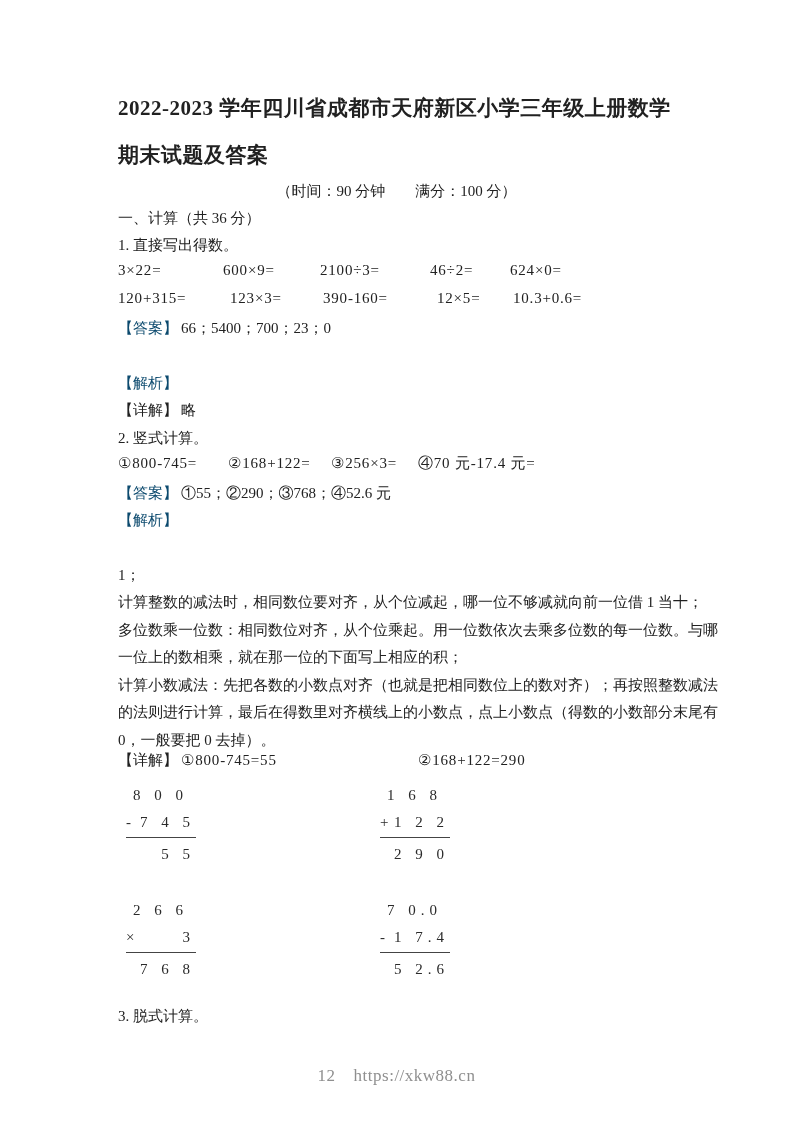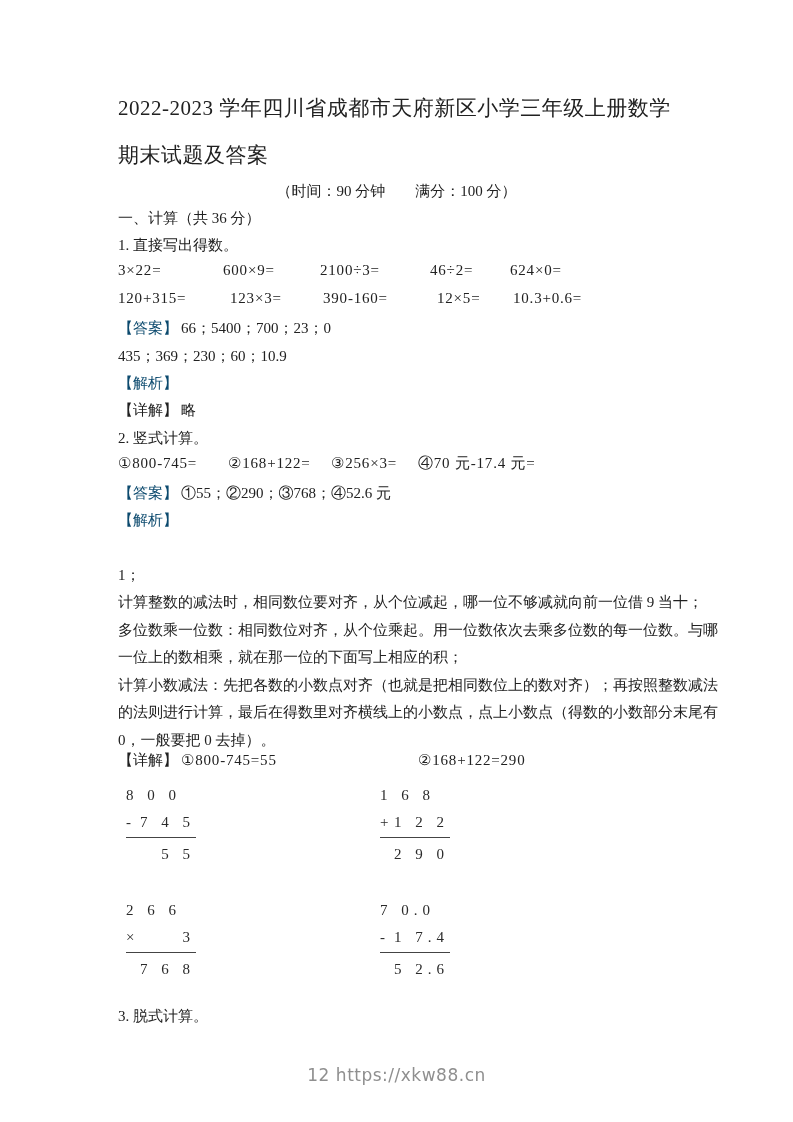--- a/index.html
+++ b/index.html
@@ -7,42 +7,42 @@
   .page {
     position:relative;
     width:793px; height:1122px;
     background:#ffffff;
     font-family:"Liberation Serif","DejaVu Serif",serif;
     color:#212121;
     font-size:15px;
     overflow:hidden;
   }
   .abs { position:absolute; left:118px; white-space:nowrap; line-height:22px; }
-  .title { font-weight:normal; font-size:21px; line-height:28px; letter-spacing:0.5px; }
+  .title { font-weight:bold; font-size:21px; line-height:28px; letter-spacing:0.5px; }
   .center { left:0; width:793px; text-align:center; }
   .tag-blue { color:#0c4a6e; }
   .tag { margin-right:3px; }
   .row { position:absolute; left:118px; width:560px; height:22px; }
   .row > span { position:absolute; top:0; white-space:nowrap; }
   .expr { letter-spacing:0.8px; }
   .vgroup { position:absolute; left:118px; width:560px; }
   .vc { position:absolute; top:0; width:70px; letter-spacing:5px; color:#2a2a2a; }
-  .vc .vtop { text-align:left; line-height:20px; padding-right:1px; }
+  .vc .vtop { text-align:center; line-height:20px; padding-right:1px; }
   .vc .vop {
     display:flex; justify-content:space-between;
     padding:7px 1px 5px 0; line-height:20px;
     border-bottom:1.5px solid #444;
   }
   .vc .vres { text-align:right; padding:6px 1px 0 0; line-height:20px; }
   .footer {
     position:absolute; left:0; width:793px; text-align:center;
     font-family:"DejaVu Sans","Liberation Sans",sans-serif;
     color:#8f8f8f; font-size:17px; letter-spacing:0.5px;
   }
-  .footer span { margin:0 3px; }
+  .footer span { margin:0 9px;font-family:Liberation Serif, serif; }
 </style>
 </head>
 <body>
 
 <div class="page">
 
   <div class="abs title" style="top:94px">2022-2023 学年四川省成都市天府新区小学三年级上册数学</div>
   <div class="abs title" style="top:141px">期末试题及答案</div>
 
   <div class="abs center" style="top:180px">（时间：90 分钟　　满分：100 分）</div>
@@ -62,21 +62,20 @@
     <span class="expr" style="left:0">120+315=</span>
     <span class="expr" style="left:112px">123×3=</span>
     <span class="expr" style="left:205px">390-160=</span>
     <span class="expr" style="left:319px">12×5=</span>
     <span class="expr" style="left:395px">10.3+0.6=</span>
   </div>
 
   <div class="abs" style="top:317px">
     <span class="tag-blue tag">【答案】</span><span>66；5400；700；23；0</span>
   </div>
-  <div class="abs" style="top:345px">435；369；230；60；10.9</div>
 
   <div class="abs" style="top:372px">
     <span class="tag-blue">【解析】</span>
   </div>
 
   <div class="abs" style="top:399px">
     <span class="tag">【详解】</span><span>略</span>
   </div>
 
   <div class="abs" style="top:427px">2. 竖式计算。</div>
@@ -90,21 +89,21 @@
 
   <div class="abs" style="top:482px">
     <span class="tag-blue tag">【答案】</span><span>①55；②290；③768；④52.6 元</span>
   </div>
 
   <div class="abs" style="top:509px">
     <span class="tag-blue">【解析】</span>
   </div>
 
   <div class="abs" style="top:564px">1；</div>
-  <div class="abs" style="top:591px">计算整数的减法时，相同数位要对齐，从个位减起，哪一位不够减就向前一位借 9 当十；</div>
+  <div class="abs" style="top:591px">计算整数的减法时，相同数位要对齐，从个位减起，哪一位不够减就向前一位借 1 当十；</div>
   <div class="abs" style="top:646px">一位上的数相乘，就在那一位的下面写上相应的积；</div>
   <div class="abs" style="top:619px">多位数乘一位数：相同数位对齐，从个位乘起。用一位数依次去乘多位数的每一位数。与哪</div>
   <div class="abs" style="top:701px">的法则进行计算，最后在得数里对齐横线上的小数点，点上小数点（得数的小数部分末尾有</div>
   <div class="abs" style="top:674px">计算小数减法：先把各数的小数点对齐（也就是把相同数位上的数对齐）；再按照整数减法</div>
   <div class="abs" style="top:729px">0，一般要把 0 去掉）。</div>
 
   <div class="row" style="top:751px">
     <span style="left:0"><span class="tag">【详解】</span><span class="expr">①800-745=55</span></span>
     <span class="expr" style="left:300px">②168+122=290</span>
   </div>

